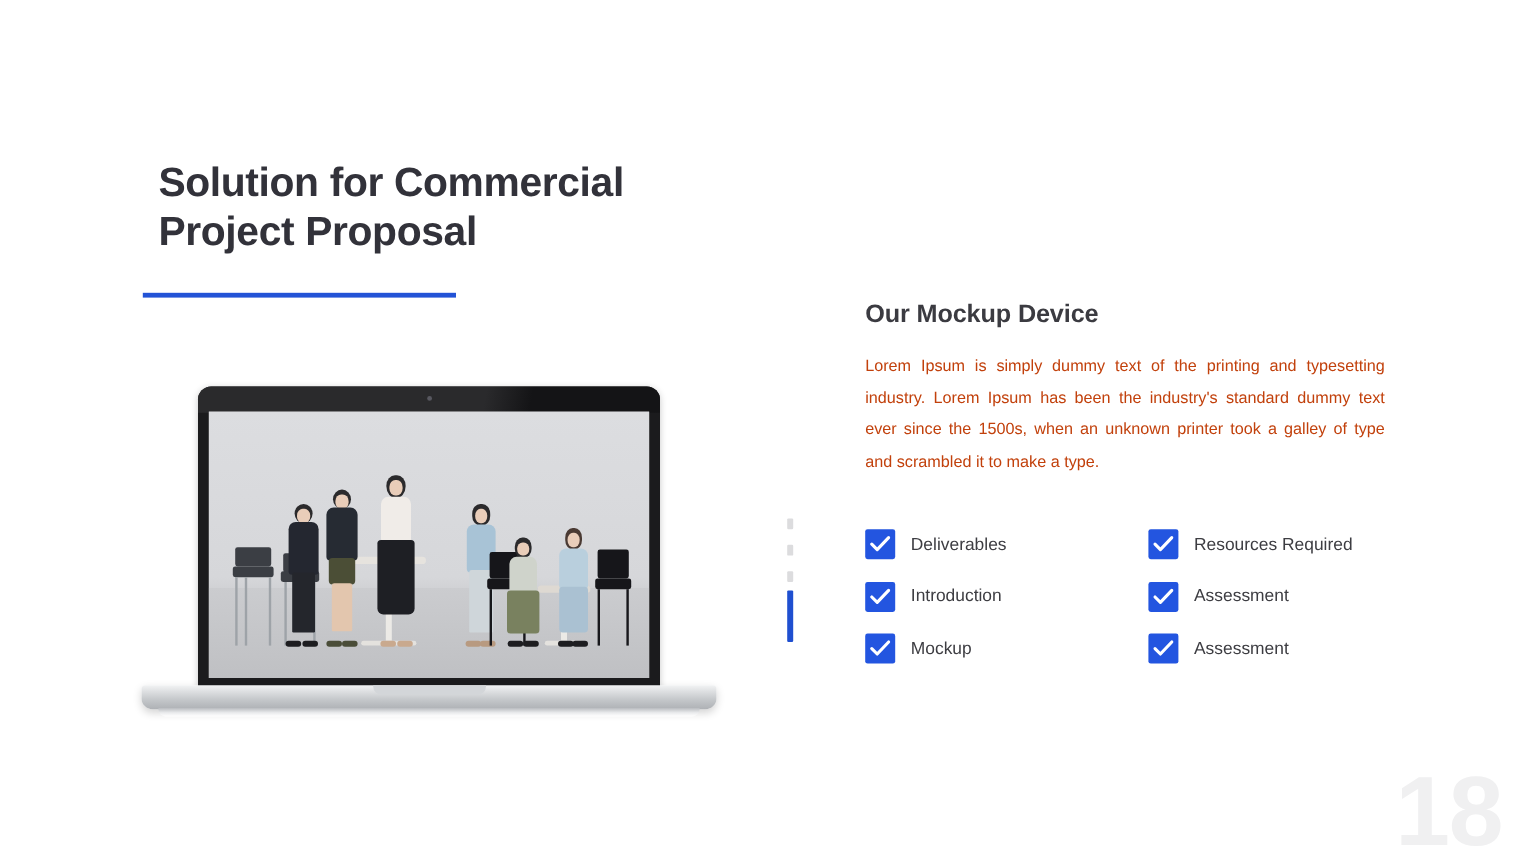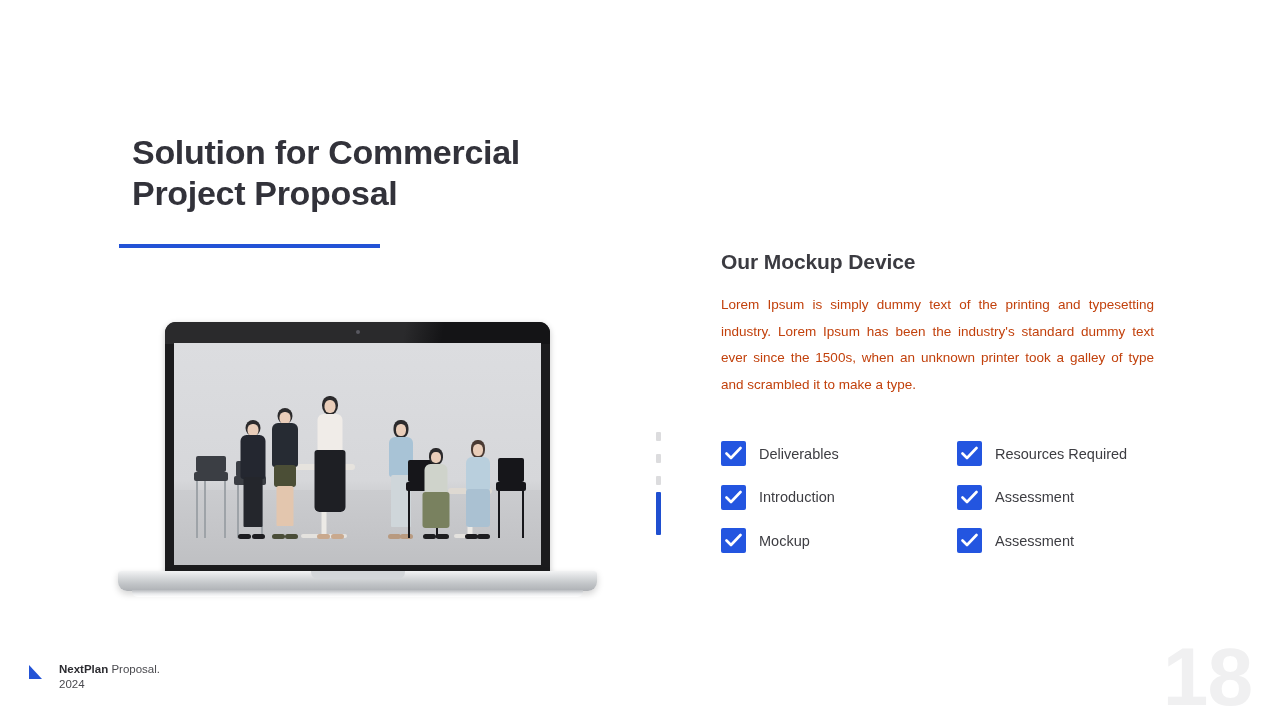--- a/index.html
+++ b/index.html
@@ -527,25 +527,16 @@
     <div class="check-item">
       <span class="checkbox">
         <svg width="17" height="15" viewBox="0 0 17 15">
             <path d="M1.5 7.5 L6 12 L15.5 2" stroke="#ffffff" stroke-width="2.6" fill="none" stroke-linecap="round" stroke-linejoin="round"></path>
           </svg>
       </span>
       <span class="check-label">Assessment</span>
     </div>
   </div>
 
-  <div class="footer">
-    <span class="footer-logo">
-      <svg width="20" height="19" viewBox="0 0 20 19">
-          <path d="M1 0 L14 14 L1 14 Z" fill="#2353d6"></path>
-        </svg>
-    </span>
-    <span class="footer-text"><b>NextPlan</b><span> Proposal.
-2024</span></span>
-  </div>
 
   <div class="page-number">18</div>
 
 </div>
 
 </body></html>

